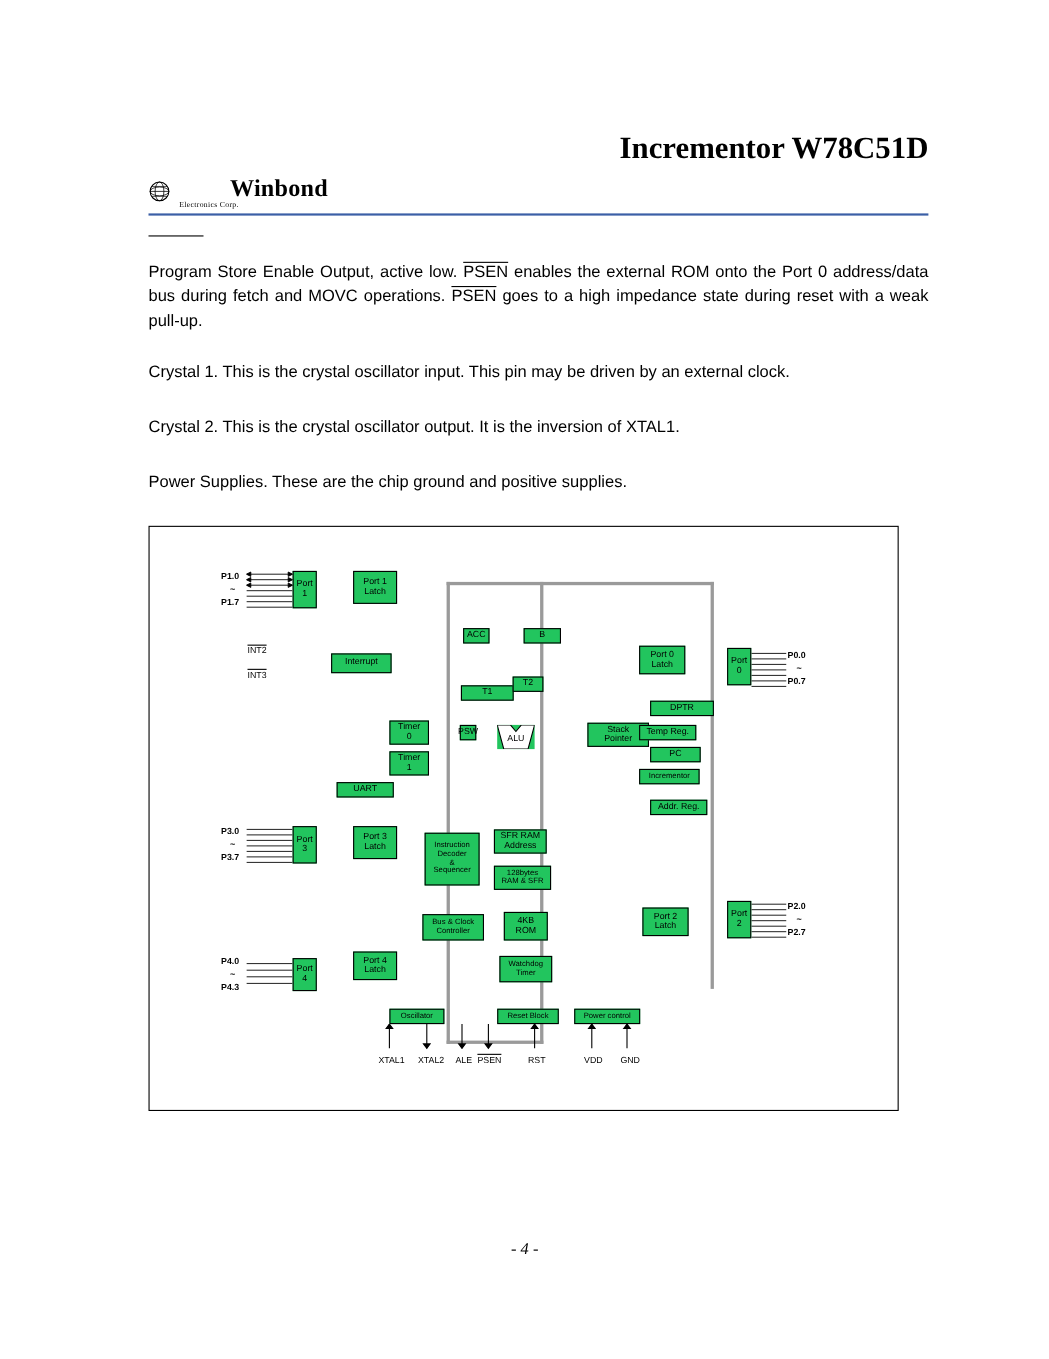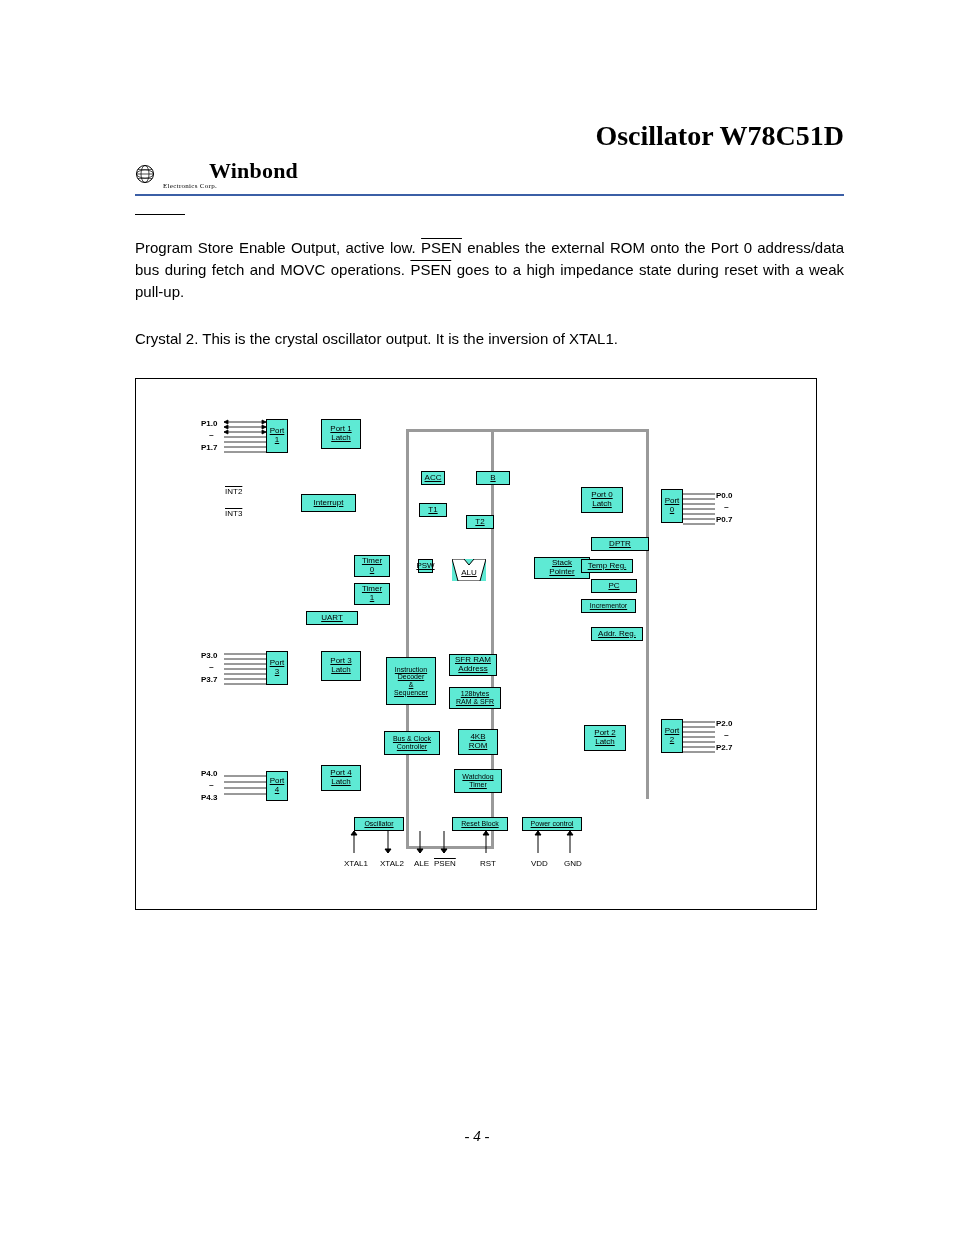--- a/index.html
+++ b/index.html
@@ -88,45 +88,44 @@
     left: 0;
     right: 0;
     text-align: center;
     font-family: "Times New Roman", serif;
     font-style: italic;
     font-size: 15px;
   }
   .box {
     position: absolute;
     border: 1px solid #000;
-    background: #5eead4;
+    background: #22c55e;
     text-align: center;
     line-height: 1.1;
     display: flex;
     align-items: center;
     justify-content: center;
     padding: 1px;
     box-sizing: border-box;
-    text-decoration: underline;
   }
   .grey-line {
     position: absolute;
     background: #9a9a9a;
   }
   .lbl {
     position: absolute;
     font-size: 8px;
   }
   .bold { font-weight: bold; }
 </style>
 </head>
 <body>
 
 <div class="page">
-  <div class="title-row">Oscillator W78C51D</div>
+  <div class="title-row">Incrementor W78C51D</div>
 
   <div class="logo-row">
     <span class="logo-globe">
       <svg viewBox="0 0 20 20" width="20" height="20">
         <circle cx="10" cy="10" r="8.5" fill="none" stroke="#000" stroke-width="1"></circle>
         <ellipse cx="10" cy="10" rx="4" ry="8.5" fill="none" stroke="#000" stroke-width="0.7"></ellipse>
         <line x1="1.5" y1="10" x2="18.5" y2="10" stroke="#000" stroke-width="0.7"></line>
         <ellipse cx="10" cy="10" rx="8.5" ry="4" fill="none" stroke="#000" stroke-width="0.7"></ellipse>
         <line x1="2.5" y1="5.5" x2="17.5" y2="5.5" stroke="#000" stroke-width="0.6"></line>
         <line x1="2.5" y1="14.5" x2="17.5" y2="14.5" stroke="#000" stroke-width="0.6"></line>
@@ -136,21 +135,23 @@
   </div>
   <div class="logo-sub">Electronics Corp.</div>
 
   <hr class="rule">
   <hr class="short-rule">
 
   <div class="body-text">
     <div class="para first">
       <span>Program Store Enable Output, active low. </span><span class="overline">PSEN</span><span> enables the external ROM onto the Port 0 address/data bus during fetch and MOVC operations. </span><span class="overline">PSEN</span><span> goes to a high impedance state during reset with a weak pull-up.</span>
     </div>
+    <div class="para">Crystal 1. This is the crystal oscillator input. This pin may be driven by an external clock.</div>
     <div class="para">Crystal 2. This is the crystal oscillator output. It is the inversion of XTAL1.</div>
+    <div class="para">Power Supplies. These are the chip ground and positive supplies.</div>
   </div>
 
   <div class="diagram-frame">
 
     <div class="grey-line" style="left:270px;top:50px;width:3px;height:420px"></div>
     <div class="grey-line" style="left:355px;top:50px;width:3px;height:420px"></div>
     <div class="grey-line" style="left:510px;top:50px;width:3px;height:370px"></div>
     <div class="grey-line" style="left:270px;top:50px;width:243px;height:3px"></div>
     <div class="grey-line" style="left:270px;top:467px;width:88px;height:3px"></div>
 
@@ -162,21 +163,21 @@
     <div class="box" style="left:185px;top:40px;width:40px;height:30px;white-space:pre-line">Port 1
 Latch</div>
 
     <div class="lbl" style="left:89px;top:108px;text-decoration:overline">INT2</div>
     <div class="lbl" style="left:89px;top:130px;text-decoration:overline">INT3</div>
     <div class="box" style="left:165px;top:115px;width:55px;height:18px">Interrupt</div>
 
     <div class="box" style="left:285px;top:92px;width:24px;height:14px">ACC</div>
     <div class="box" style="left:340px;top:92px;width:34px;height:14px">B</div>
 
-    <div class="box" style="left:283px;top:124px;width:28px;height:14px">T1</div>
+    <div class="box" style="left:283px;top:144px;width:48px;height:14px">T1</div>
     <div class="box" style="left:330px;top:136px;width:28px;height:14px">T2</div>
 
     <div class="box" style="left:218px;top:176px;width:36px;height:22px;white-space:pre-line">Timer
 0</div>
     <div class="box" style="left:218px;top:204px;width:36px;height:22px;white-space:pre-line">Timer
 1</div>
 
     <div class="box" style="left:282px;top:180px;width:15px;height:14px">PSW</div>
     <div class="box" style="left:316px;top:180px;width:34px;height:22px;border:none">
       <svg width="34" height="22" style="position:absolute;left:0;top:0">

